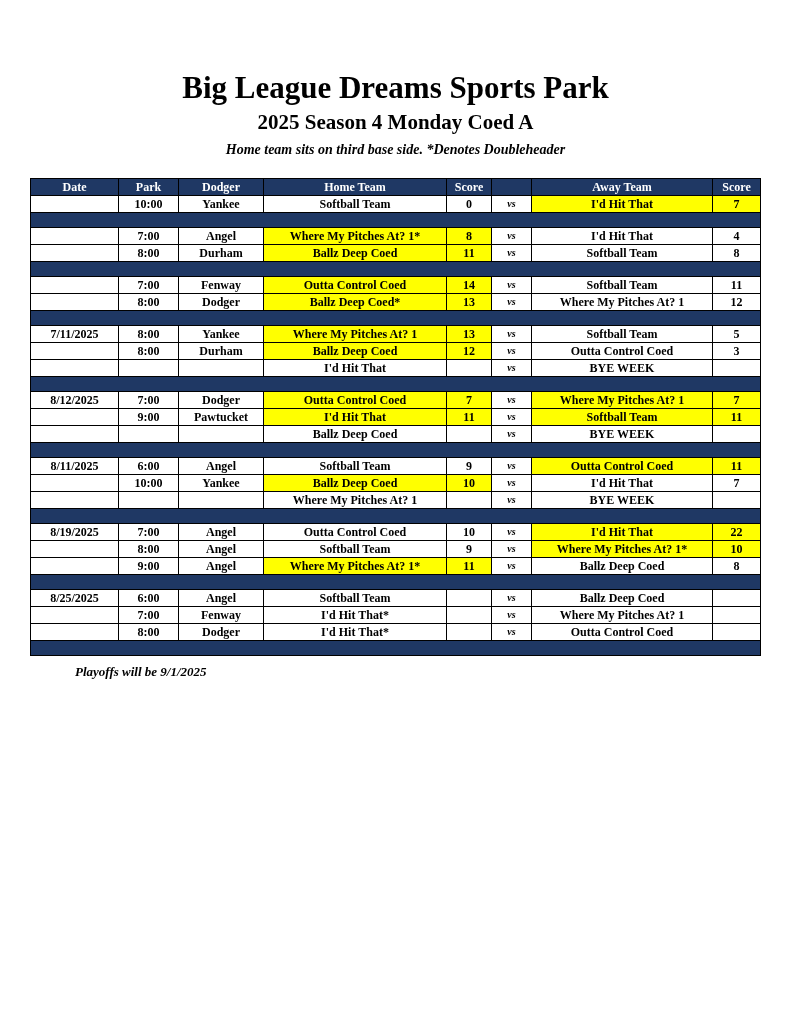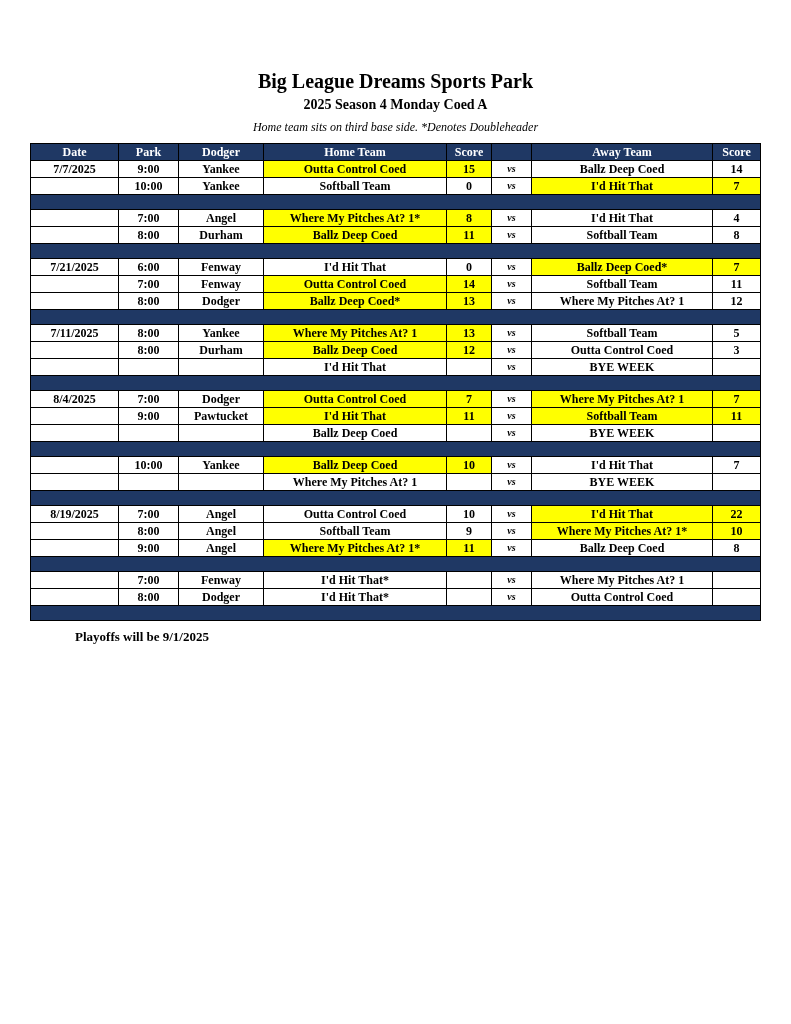--- a/index.html
+++ b/index.html
@@ -3,42 +3,42 @@
 <meta charset="utf-8">
 <style>
   * { box-sizing: border-box; }
   html, body { margin: 0; padding: 0; }
   body {
     width: 791px; height: 1024px;
     background: #ffffff; color: #000;
     font-family: "Liberation Serif", serif;
     overflow: hidden;
   }
-  .title    { margin-top: 70px; text-align: center; font-weight: bold; font-size: 20px; }
-  .subtitle { margin-top: 4px;  text-align: center; font-weight: bold; font-size: 14px; }
-  .note     { margin-top: 7px;  text-align: center; font-weight: normal; font-style: italic; font-size: 12px; }
+  .title    { margin-top: 70px; text-align: center; font-weight: bold; font-size: 31px; }
+  .subtitle { margin-top: 4px;  text-align: center; font-weight: bold; font-size: 21px; }
+  .note     { margin-top: 7px;  text-align: center; font-weight: bold; font-style: italic; font-size: 14px; }
 
   table.schedule {
     border-collapse: collapse; table-layout: fixed;
-    width: 730px; margin: 8px auto 0 auto;
+    width: 730px; margin: 20px auto 0 auto;
   }
   .schedule th, .schedule td {
     border: 1px solid #000;
     height: 16px; line-height: 16px;
     padding: 0 2px;
     text-align: center; vertical-align: middle;
     font-weight: bold; font-size: 12px;
     white-space: nowrap; overflow: hidden;
   }
   .schedule thead th { background: var(--navy, #1F3864); color: #fff; }
   .schedule td.vs  { font-style: italic; font-size: 10px; }
   .schedule td.hl  { background: var(--hl, #FFFF00); }
   .schedule td.sep { background: var(--navy, #1F3864); height: 15px; line-height: 15px; }
 
-  .footer-note { margin: 8px 0 0 75px; font-weight: bold; font-size: 13px; }
+  .footer-note { margin: 8px 0 0 75px; font-weight: bold; font-size: 13px; font-style: italic; }
 </style>
 </head>
 <body>
 
 <div class="title">Big League Dreams Sports Park</div>
 <div class="subtitle">2025 Season 4 Monday Coed A</div>
 <div class="note">Home team sits on third base side.  *Denotes Doubleheader</div>
 
 <table class="schedule">
   <colgroup>
@@ -58,30 +58,20 @@
       <th>Dodger</th>
       <th>Home Team</th>
       <th>Score</th>
       <th></th>
       <th>Away Team</th>
       <th>Score</th>
     </tr>
   </thead>
   <tbody>
       <tr>
-        <td>7/7/2025</td>
-        <td>9:00</td>
-        <td>Yankee</td>
-        <td class="hl">Outta Control Coed</td>
-        <td class="hl">15</td>
-        <td class="vs">vs</td>
-        <td>Ballz Deep Coed</td>
-        <td>14</td>
-      </tr>
-      <tr>
         <td></td>
         <td>10:00</td>
         <td>Yankee</td>
         <td>Softball Team</td>
         <td>0</td>
         <td class="vs">vs</td>
         <td class="hl">I'd Hit That</td>
         <td class="hl">7</td>
       </tr>
       <tr>
@@ -102,30 +92,20 @@
         <td>8:00</td>
         <td>Durham</td>
         <td class="hl">Ballz Deep Coed</td>
         <td class="hl">11</td>
         <td class="vs">vs</td>
         <td>Softball Team</td>
         <td>8</td>
       </tr>
       <tr>
         <td colspan="8" class="sep"></td>
-      </tr>
-      <tr>
-        <td>7/21/2025</td>
-        <td>6:00</td>
-        <td>Fenway</td>
-        <td>I'd Hit That</td>
-        <td>0</td>
-        <td class="vs">vs</td>
-        <td class="hl">Ballz Deep Coed*</td>
-        <td class="hl">7</td>
       </tr>
       <tr>
         <td></td>
         <td>7:00</td>
         <td>Fenway</td>
         <td class="hl">Outta Control Coed</td>
         <td class="hl">14</td>
         <td class="vs">vs</td>
         <td>Softball Team</td>
         <td>11</td>
@@ -170,21 +150,21 @@
         <td>I'd Hit That</td>
         <td></td>
         <td class="vs">vs</td>
         <td>BYE WEEK</td>
         <td></td>
       </tr>
       <tr>
         <td colspan="8" class="sep"></td>
       </tr>
       <tr>
-        <td>8/4/2025</td>
+        <td>8/12/2025</td>
         <td>7:00</td>
         <td>Dodger</td>
         <td class="hl">Outta Control Coed</td>
         <td class="hl">7</td>
         <td class="vs">vs</td>
         <td class="hl">Where My Pitches At? 1</td>
         <td class="hl">7</td>
       </tr>
       <tr>
         <td></td>
@@ -201,20 +181,30 @@
         <td></td>
         <td></td>
         <td>Ballz Deep Coed</td>
         <td></td>
         <td class="vs">vs</td>
         <td>BYE WEEK</td>
         <td></td>
       </tr>
       <tr>
         <td colspan="8" class="sep"></td>
+      </tr>
+      <tr>
+        <td>8/11/2025</td>
+        <td>6:00</td>
+        <td>Angel</td>
+        <td>Softball Team</td>
+        <td>9</td>
+        <td class="vs">vs</td>
+        <td class="hl">Outta Control Coed</td>
+        <td class="hl">11</td>
       </tr>
       <tr>
         <td></td>
         <td>10:00</td>
         <td>Yankee</td>
         <td class="hl">Ballz Deep Coed</td>
         <td class="hl">10</td>
         <td class="vs">vs</td>
         <td>I'd Hit That</td>
         <td>7</td>
@@ -259,20 +249,30 @@
         <td class="hl">Where My Pitches At? 1*</td>
         <td class="hl">11</td>
         <td class="vs">vs</td>
         <td>Ballz Deep Coed</td>
         <td>8</td>
       </tr>
       <tr>
         <td colspan="8" class="sep"></td>
       </tr>
       <tr>
+        <td>8/25/2025</td>
+        <td>6:00</td>
+        <td>Angel</td>
+        <td>Softball Team</td>
+        <td></td>
+        <td class="vs">vs</td>
+        <td>Ballz Deep Coed</td>
+        <td></td>
+      </tr>
+      <tr>
         <td></td>
         <td>7:00</td>
         <td>Fenway</td>
         <td>I'd Hit That*</td>
         <td></td>
         <td class="vs">vs</td>
         <td>Where My Pitches At? 1</td>
         <td></td>
       </tr>
       <tr>

